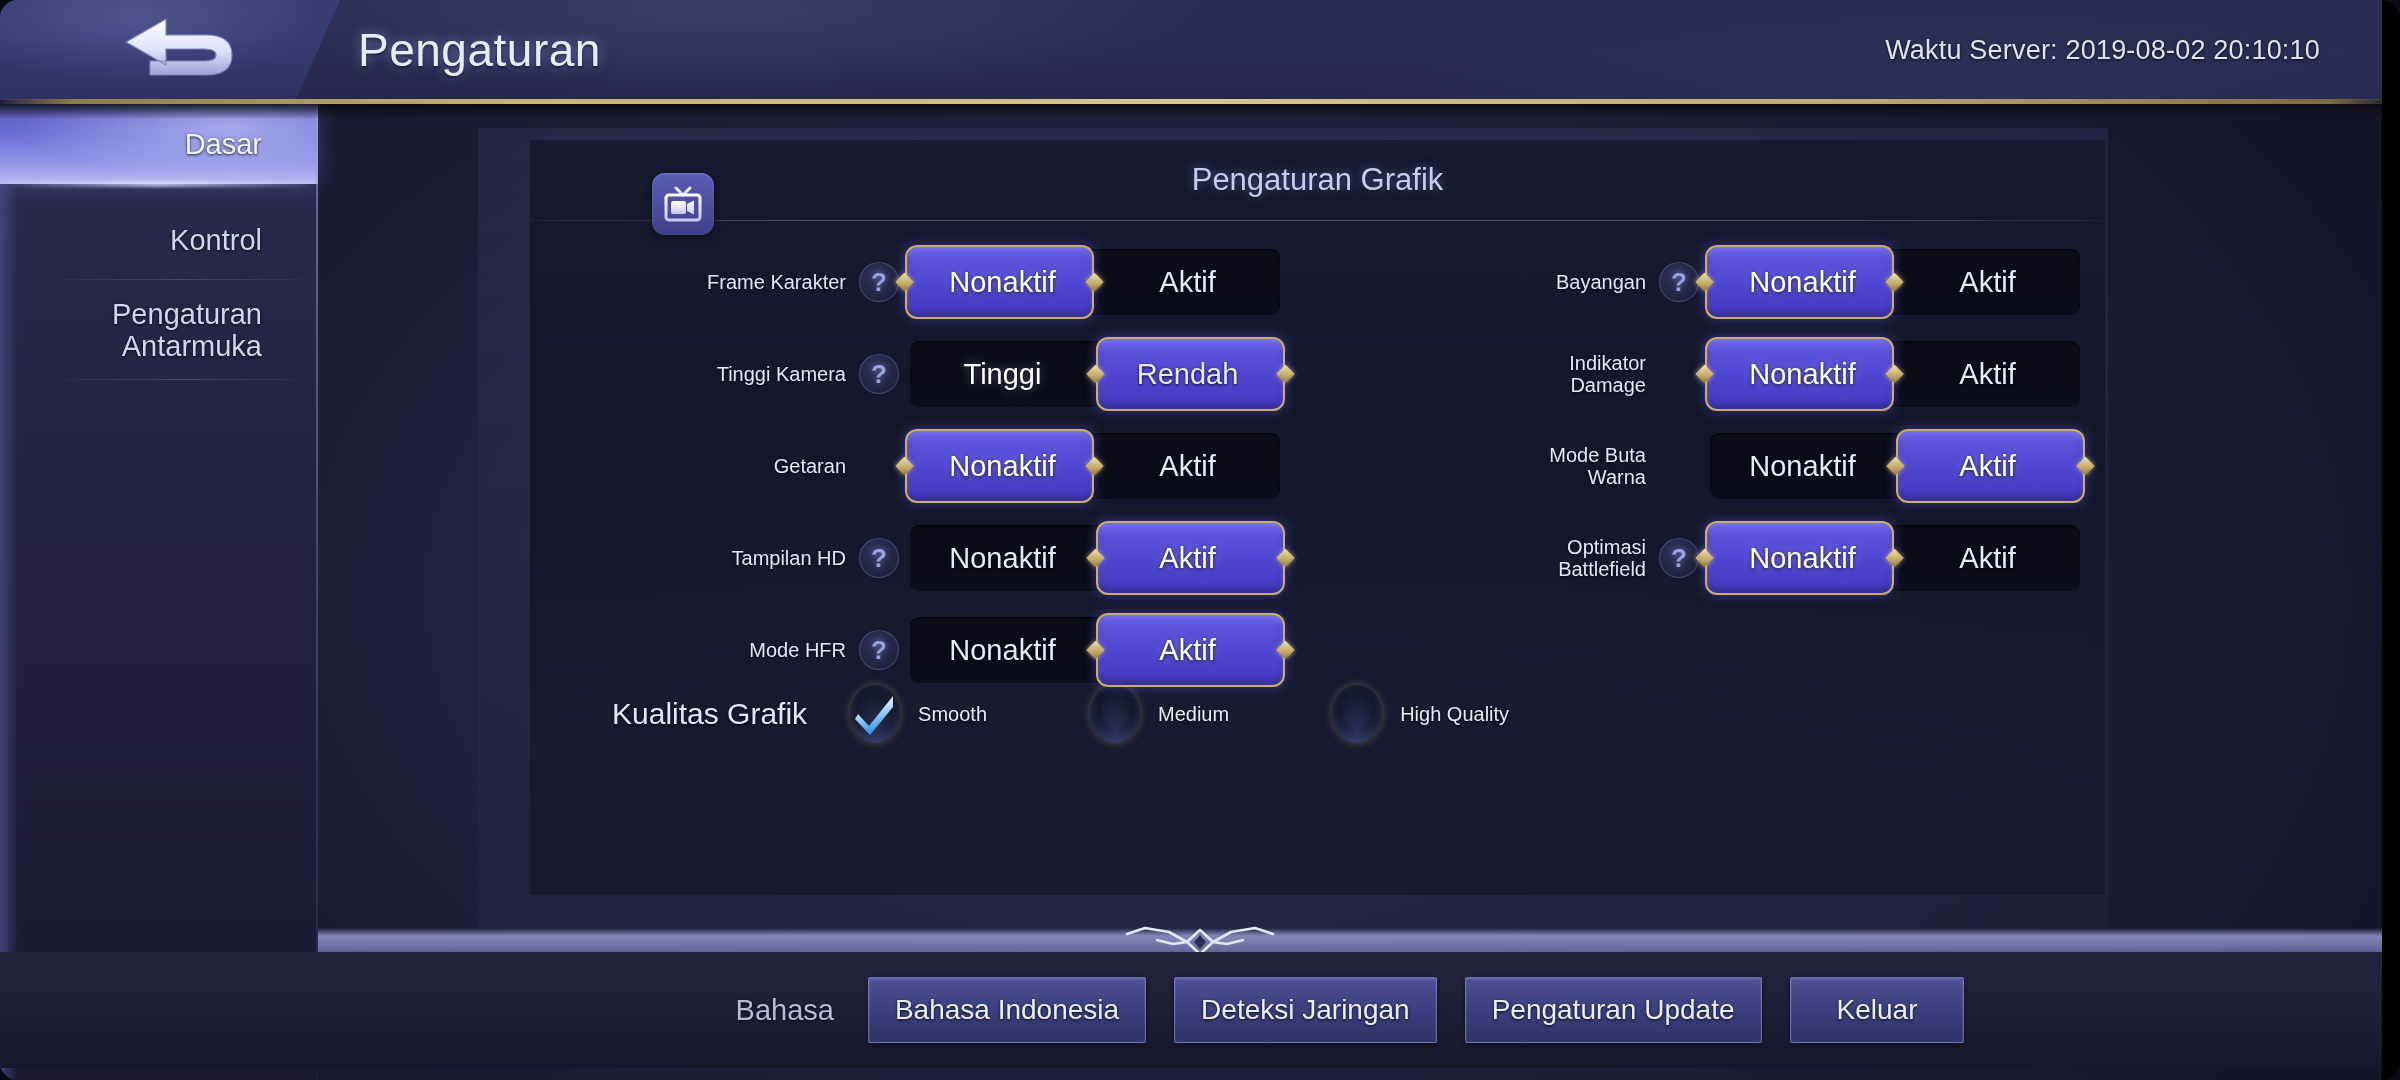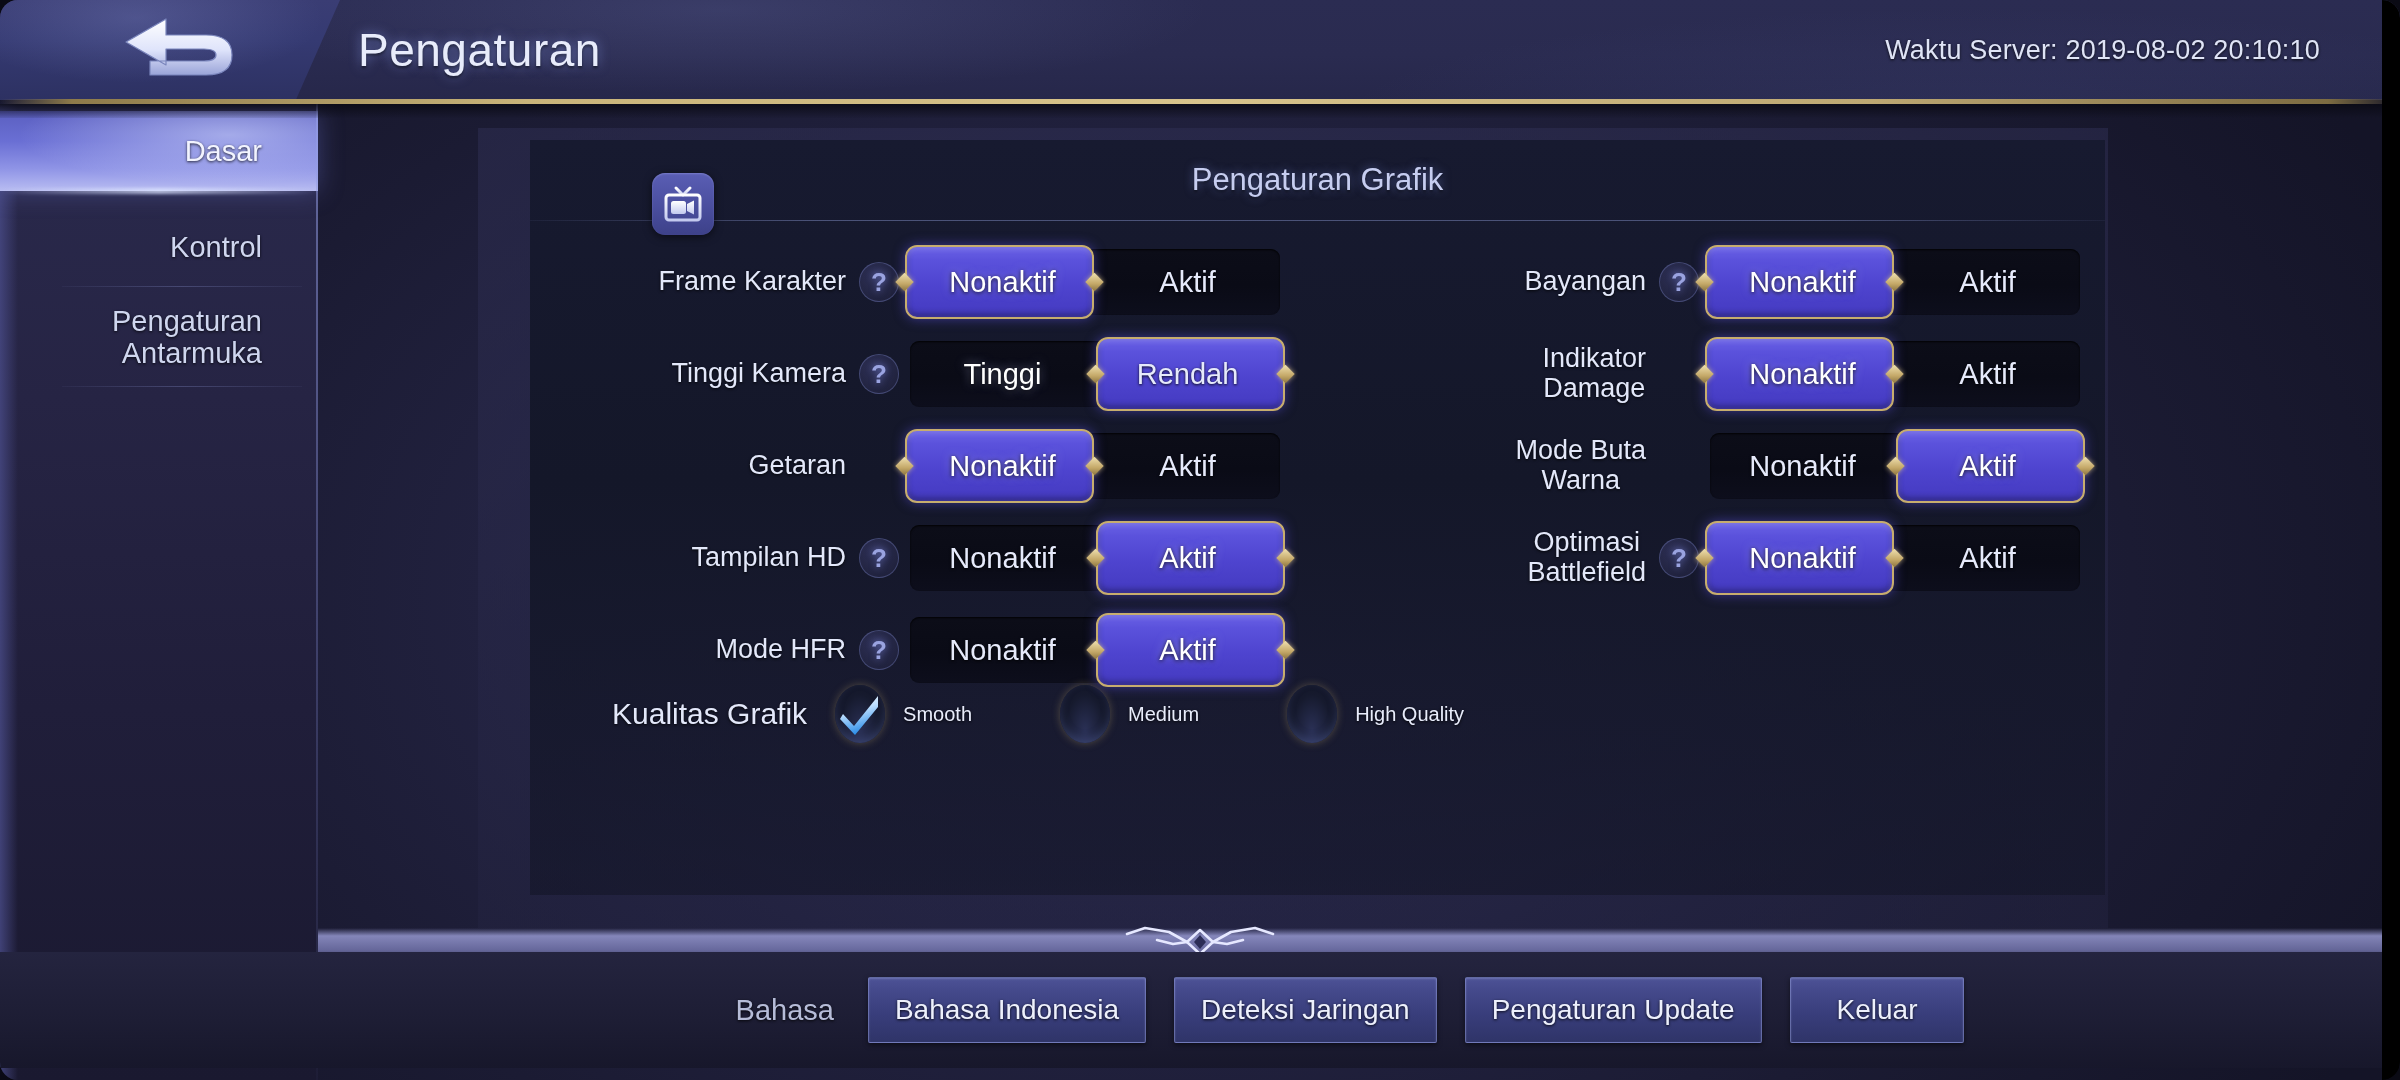--- a/index.html
+++ b/index.html
@@ -125,21 +125,21 @@
       linear-gradient(180deg, #5b5fc0 0%, #6a6fd4 38%, #8f94e6 72%, #b9bdf2 100%);
     color: #f2f4ff;
     box-shadow: 0 0 26px rgba(120,130,230,0.35);
   }
   .side-item.active::after {
     content: ""; position: absolute; left: 0; right: 0; bottom: -3px; height: 6px;
     background: linear-gradient(90deg, rgba(200,210,255,0.0), rgba(220,228,255,0.75), rgba(200,210,255,0.0));
     filter: blur(1.5px);
   }
 
-  .side-item:first-child { margin-top: 7px; }
+  .side-item:first-child { margin-top: 0; }
   .item-gap { height: 16px; }
 
   
   .panel-outer {
     position: absolute; left: 478px; top: 128px;
     width: 1630px; height: 800px;
     background: linear-gradient(180deg, rgba(46,46,82,0.55) 0%, rgba(36,36,66,0.45) 100%);
     z-index: 8;
   }
 
@@ -168,21 +168,21 @@
   .col-left  { left: 10px;  width: 740px; }
   .col-right { left: 810px; width: 740px; }
 
   .row {
     position: relative;
     height: 92px;
     display: flex; align-items: center; justify-content: flex-end;
   }
 
   .row-label {
-    font-size: 27px; color: #e3e8fa; text-align: center;
+    font-size: 20px; color: #e3e8fa; text-align: right;
     text-shadow: 0 1px 3px rgba(0,0,0,0.85);
     line-height: 1.1; white-space: pre-line;
   }
 
   .help-icon {
     width: 40px; height: 40px; border-radius: 50%; flex: none;
     margin: 0 11px 0 13px;
     background: radial-gradient(circle at 38% 32%, #2e3056, #21233f 70%, #191a32);
     border: 1px solid rgba(130,140,210,0.35);
     display: flex; align-items: center; justify-content: center;
@@ -239,21 +239,21 @@
     box-shadow: 0 2px 8px rgba(0,0,0,0.55), inset 0 1px 2px rgba(190,195,255,0.3);
     display: flex; align-items: center; justify-content: center;
     z-index: 14;
   }
 
   
   .quality-row {
     position: absolute; left: 0; top: 545px; width: 100%;
     display: flex; align-items: center;
     padding-left: 82px;
-    gap: 0;
+    gap: 15px;
   }
   .quality-label {
     font-size: 30px; color: #e3e8fa;
     text-shadow: 0 1px 3px rgba(0,0,0,0.85);
     margin-right: 28px; white-space: nowrap;
   }
   .radio-item {
     display: flex; align-items: center; cursor: pointer; margin-right: 88px;
   }
   .radio-circle {

